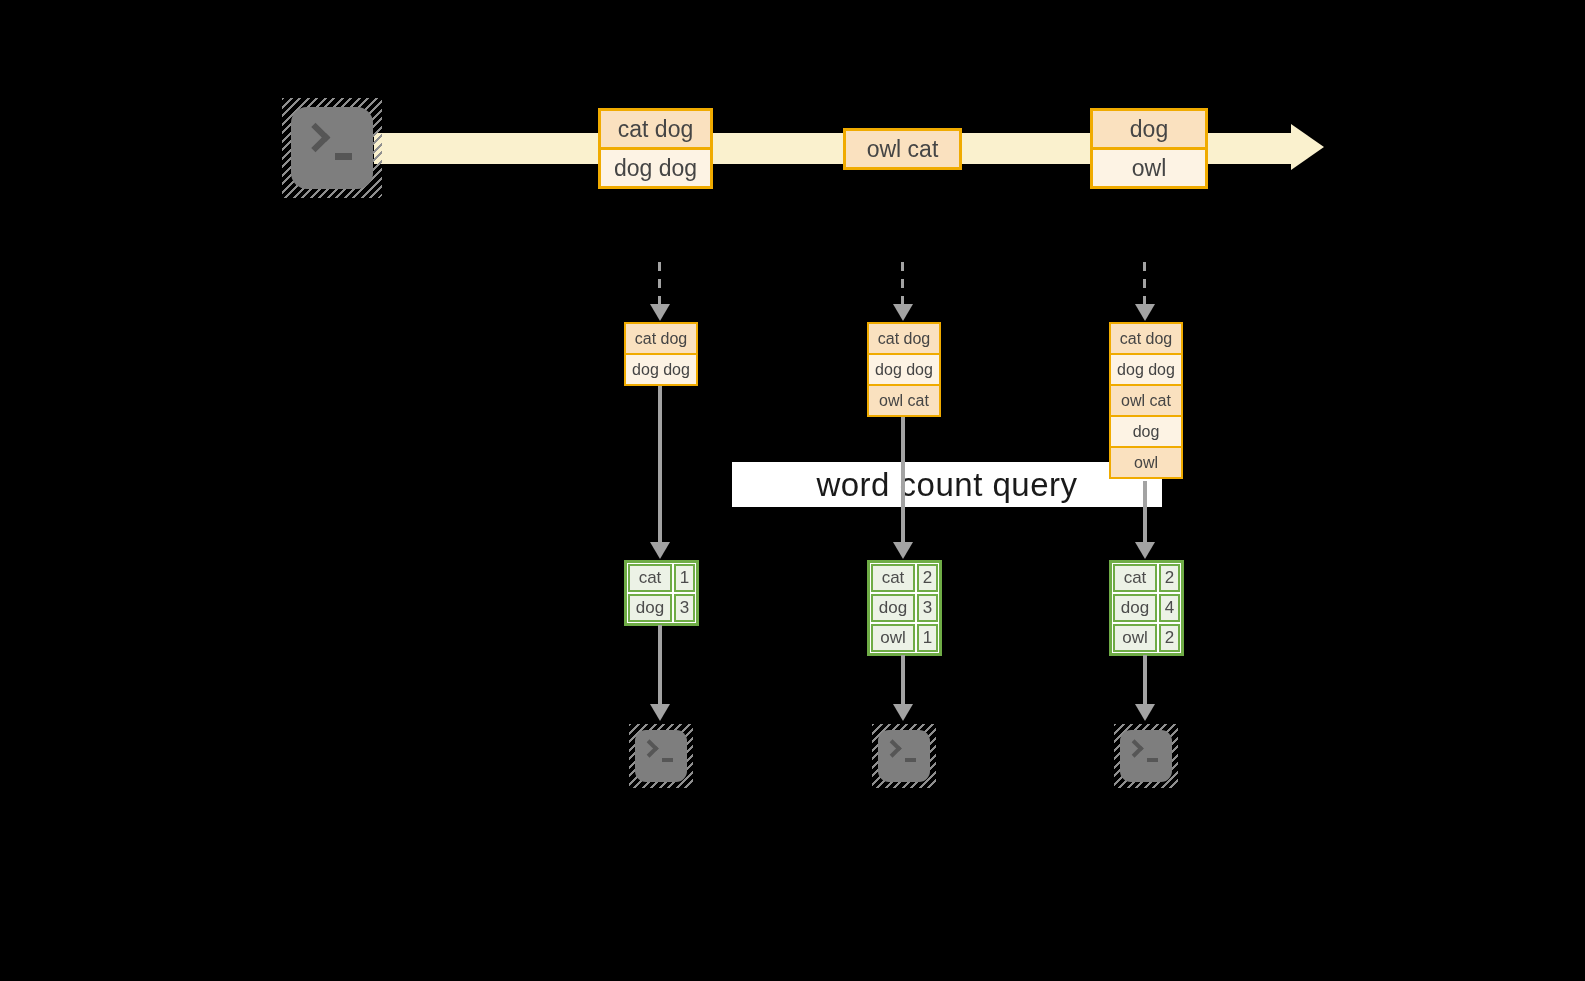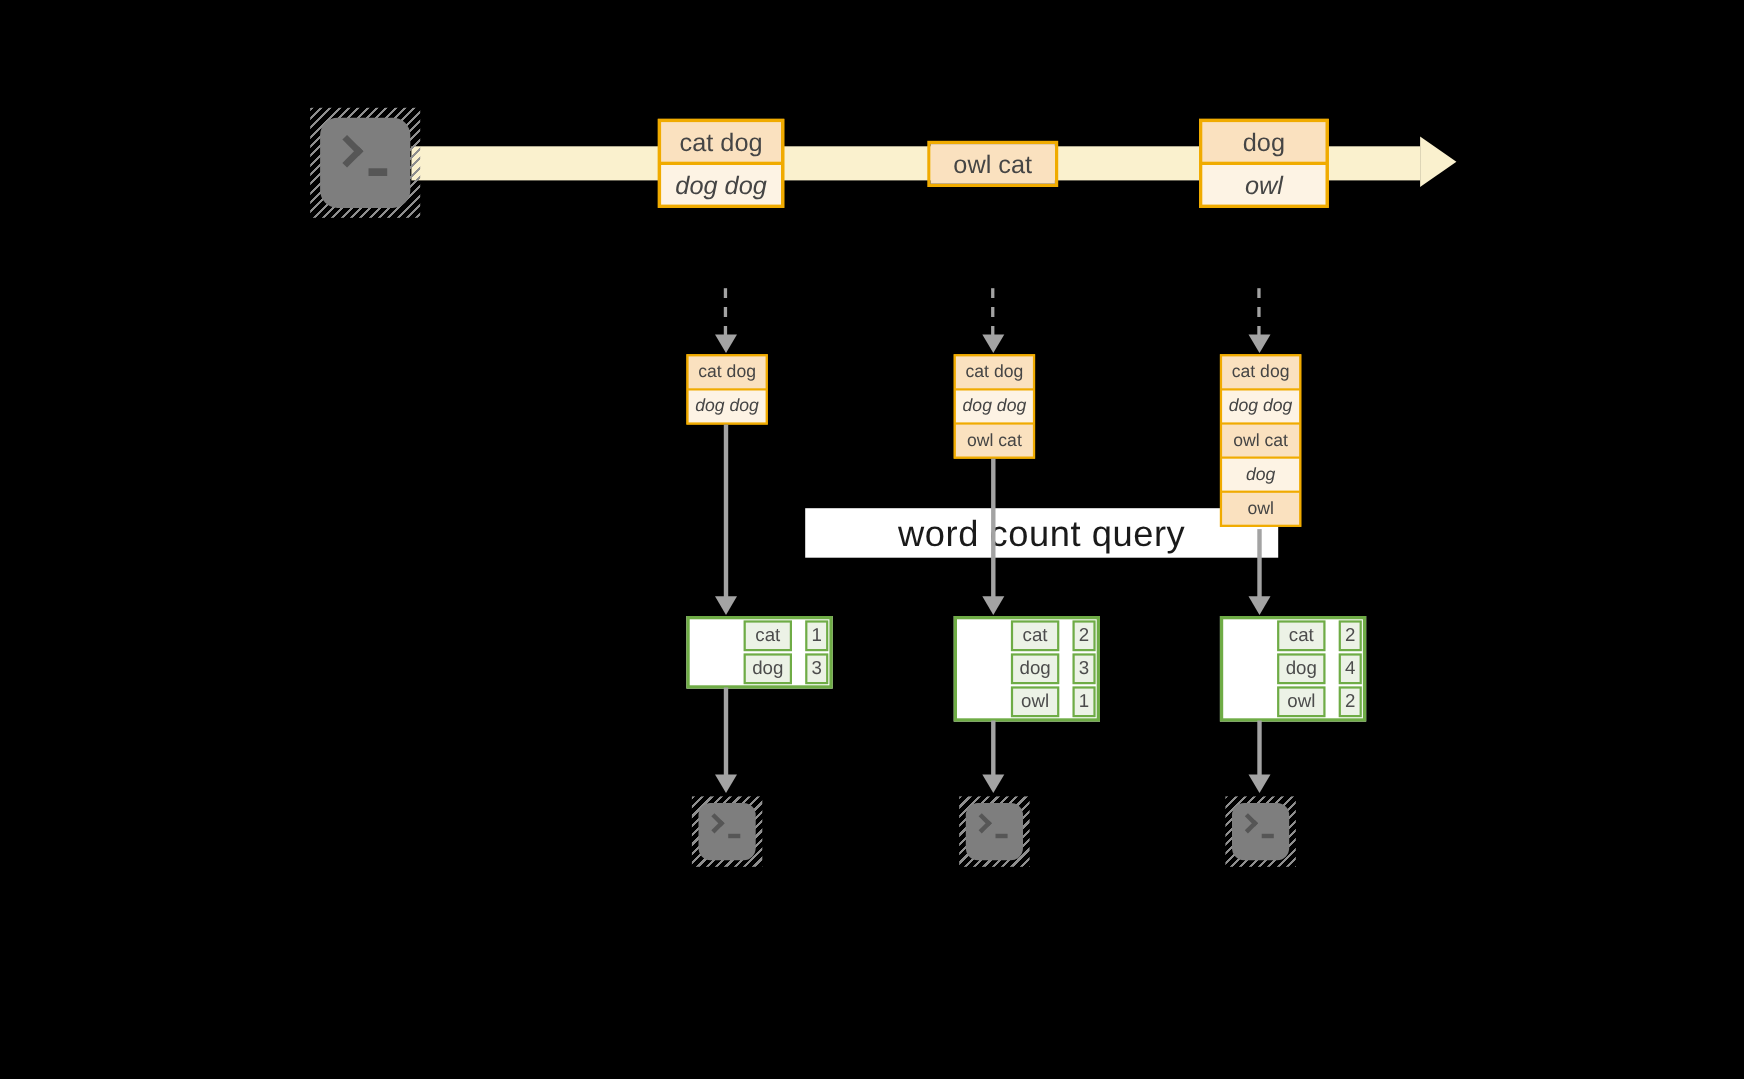--- a/index.html
+++ b/index.html
@@ -20,37 +20,37 @@
     font-size:23px;color:#454545;}
   .msg-row + .msg-row{margin-top:3px;}
 
   
   .stack{width:74px;border:2px solid #F0AB00;box-sizing:border-box;z-index:5;background:#F0AB00;}
   .stack-row{height:29px;display:flex;align-items:center;justify-content:center;
     font-size:16px;color:#454545;}
   .stack-row + .stack-row{margin-top:2px;}
 
   .fill-a{background:#FAE1BF;}
-  .fill-b{background:#FDF3E4;font-style:italic;}
+  .fill-b{background:#FDF3E4;}
 
   
   .dash-line{width:3px;background:repeating-linear-gradient(to bottom,#A3A3A3 0 9px,transparent 9px 17px);z-index:6;}
   .solid-line{width:4px;background:#A3A3A3;z-index:6;}
   .head-down{width:0;height:0;border-top:17px solid #A3A3A3;
     border-left:10px solid transparent;border-right:10px solid transparent;z-index:6;}
 
   
   .query-box{left:732px;top:462px;width:430px;height:45px;background:#FFFFFF;z-index:2;
     display:flex;align-items:center;justify-content:center;}
   .query-box span{font-size:33px;font-weight:300;color:#1A1A1A;letter-spacing:.5px;}
 
   
   .gtable{background:#FFFFFF;border:3px solid #6FAC46;box-sizing:border-box;
     padding:1px;display:flex;flex-direction:column;gap:2px;z-index:5;}
-  .gtr{display:flex;gap:12px;margin-left:48px;}
+  .gtr{display:flex;gap:2px;}
   .gtd{border:2px solid #6FAC46;background:#ECF2E6;box-sizing:border-box;height:28px;
     display:flex;align-items:center;justify-content:center;font-size:17px;color:#4c4c4c;}
   .gtd.word{width:44px;}
   .gtd.count{width:21px;}
 
   
   .terminal{background:repeating-linear-gradient(135deg,#8F8F8F 0 2px,transparent 2px 6px);z-index:4;}
   .t-inner{position:absolute;background:#7E7E7E;}
   .terminal-lg{width:100px;height:100px;}
   .terminal-lg .t-inner{left:9px;top:9px;right:9px;bottom:9px;border-radius:16px;}

